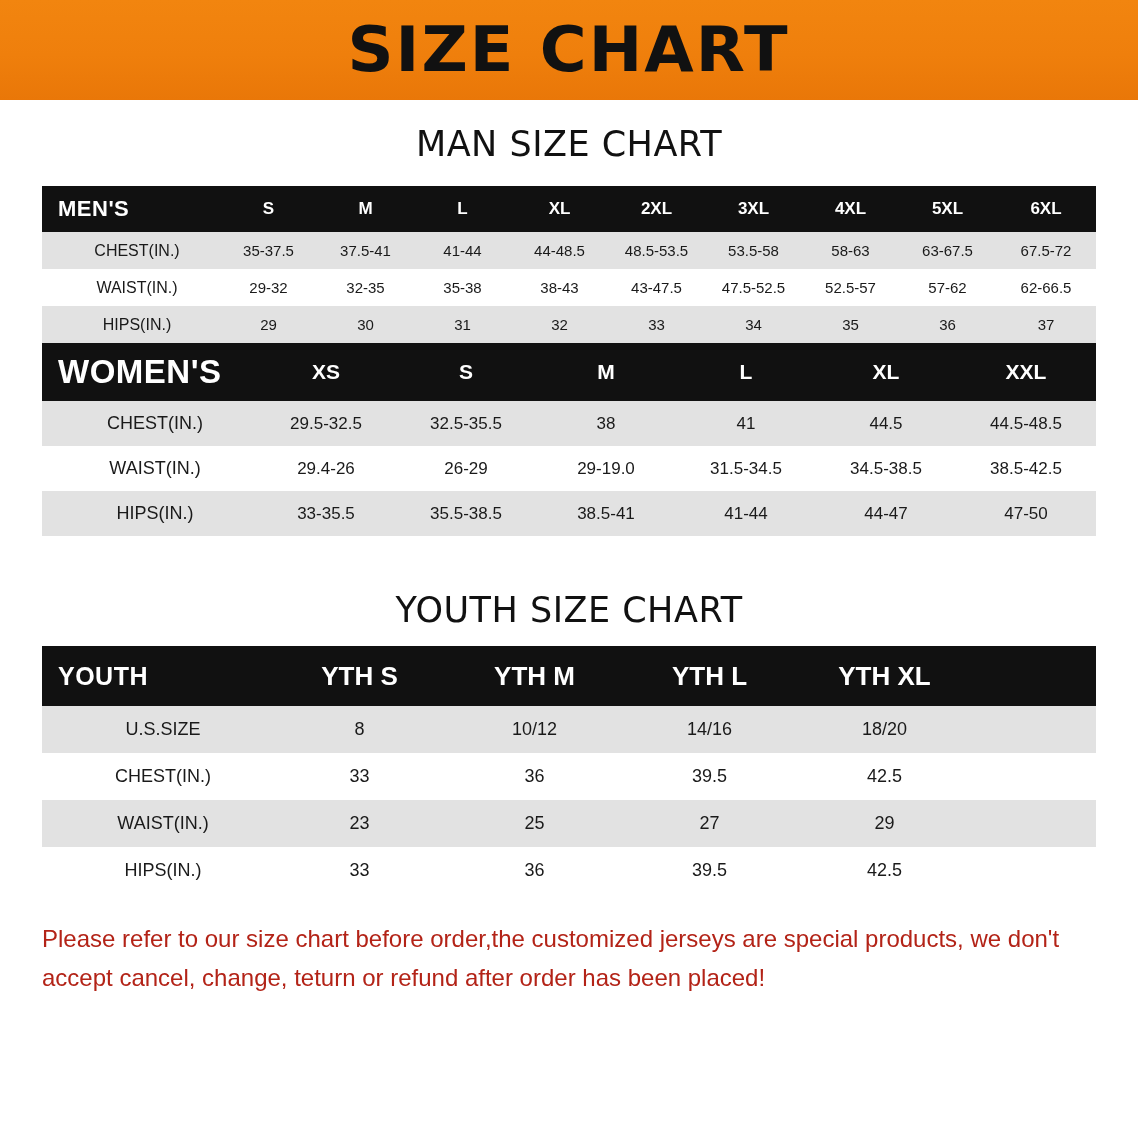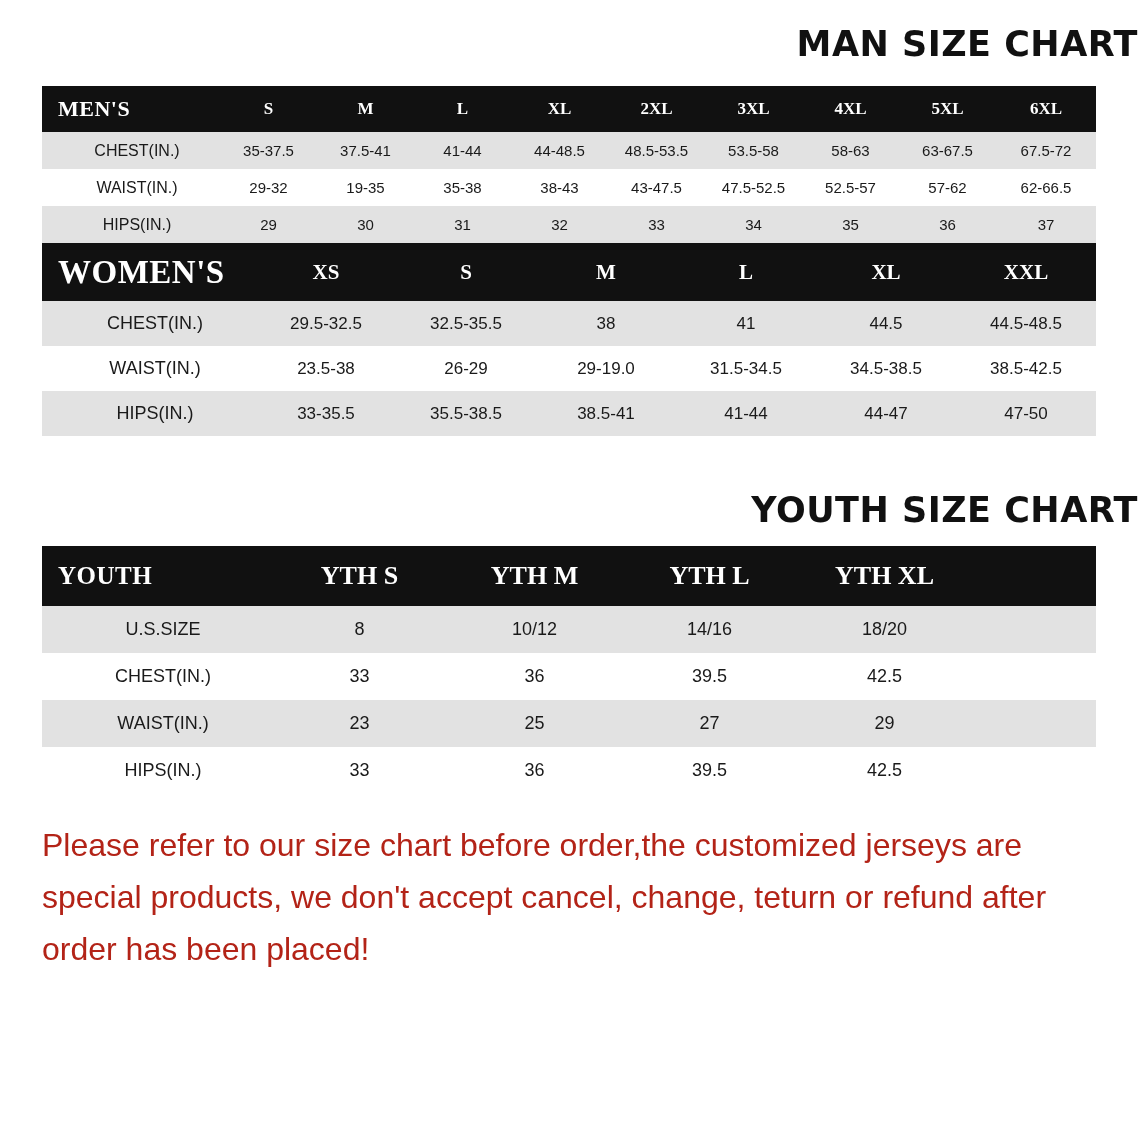--- a/index.html
+++ b/index.html
@@ -34,44 +34,44 @@
     font-weight: bold;
     font-size: 62px;
     letter-spacing: 2px;
     color: #111111;
     line-height: 1;
     transform: scaleX(1.03);
   }
 
   
   .section-title {
-    text-align: right;
+    text-align: center;
     font-family: "DejaVu Sans", sans-serif;
-    font-weight: bold;
+    font-weight: normal;
     font-size: 35px;
     letter-spacing: 0.5px;
     color: #111111;
   }
   .title-man    { margin-top: 24px; margin-bottom: 22px; }
   .title-women  { margin-top: 44px; margin-bottom: 24px; }
   .title-youth  { margin-top: 54px; margin-bottom: 16px; }
 
   
   .table-wrap {
     margin: 0 42px;
   }
   table.size-table {
     width: 1054px;
     border-collapse: collapse;
     table-layout: fixed;
   }
   table.size-table thead th {
     background: #111111;
     color: #ffffff;
-    font-family: Liberation Serif, serif;
+    font-family: Liberation Sans, sans-serif;
     font-weight: bold;
     text-align: center;
     vertical-align: middle;
   }
   table.size-table thead th.rowhead {
     text-align: left;
     padding-left: 16px;
     letter-spacing: 0.5px;
   }
   table.size-table tbody td {
@@ -103,30 +103,33 @@
   #youth-table thead th { height: 58px; font-size: 26px; }
   #youth-table thead th.rowhead { font-size: 25px; }
   #youth-table tbody td { height: 45px; font-size: 18px; }
   #youth-table tbody td.rowlabel { font-size: 18px; margin-top: 20px; }
 
   
   .note {
     margin: 26px 42px 0 42px;
     color: #b32317;
     font-family: "Liberation Sans", sans-serif;
-    font-size: 32px;
+    font-size: 24px;
     line-height: 1.62;
     text-align: left;
   }
 </style>
 </head>
 <body>
 
 <div class="page">
 
+  <div class="banner">
+    <div class="banner-title">SIZE CHART</div>
+  </div>
 
   <div class="section-title title-man">MAN SIZE CHART</div>
   <div class="table-wrap">
     <table class="size-table" id="men-table">
       <colgroup>
         <col style="width:178px">
         <col style="width:97px">
           <col style="width:97px">
           <col style="width:97px">
         <col style="width:97px">
@@ -159,21 +162,21 @@
           <td>44-48.5</td>
           <td>48.5-53.5</td>
           <td>53.5-58</td>
           <td>58-63</td>
           <td>63-67.5</td>
           <td>67.5-72</td>
         </tr>
         <tr class="band-white">
           <td class="rowlabel">WAIST(IN.)</td>
           <td>29-32</td>
-          <td>19-35</td>
+          <td>32-35</td>
           <td>35-38</td>
           <td>38-43</td>
           <td>43-47.5</td>
           <td>47.5-52.5</td>
           <td>52.5-57</td>
           <td>57-62</td>
           <td>62-66.5</td>
         </tr>
         <tr class="band-grey">
           <td class="rowlabel">HIPS(IN.)</td>
@@ -218,21 +221,21 @@
           <td class="rowlabel">CHEST(IN.)</td>
           <td>29.5-32.5</td>
           <td>32.5-35.5</td>
           <td>38</td>
           <td>41</td>
           <td>44.5</td>
           <td>44.5-48.5</td>
         </tr>
         <tr class="band-white">
           <td class="rowlabel">WAIST(IN.)</td>
-          <td>23.5-38</td>
+          <td>29.4-26</td>
           <td>26-29</td>
           <td>29-19.0</td>
           <td>31.5-34.5</td>
           <td>34.5-38.5</td>
           <td>38.5-42.5</td>
         </tr>
         <tr class="band-grey">
           <td class="rowlabel">HIPS(IN.)</td>
           <td>33-35.5</td>
           <td>35.5-38.5</td>

